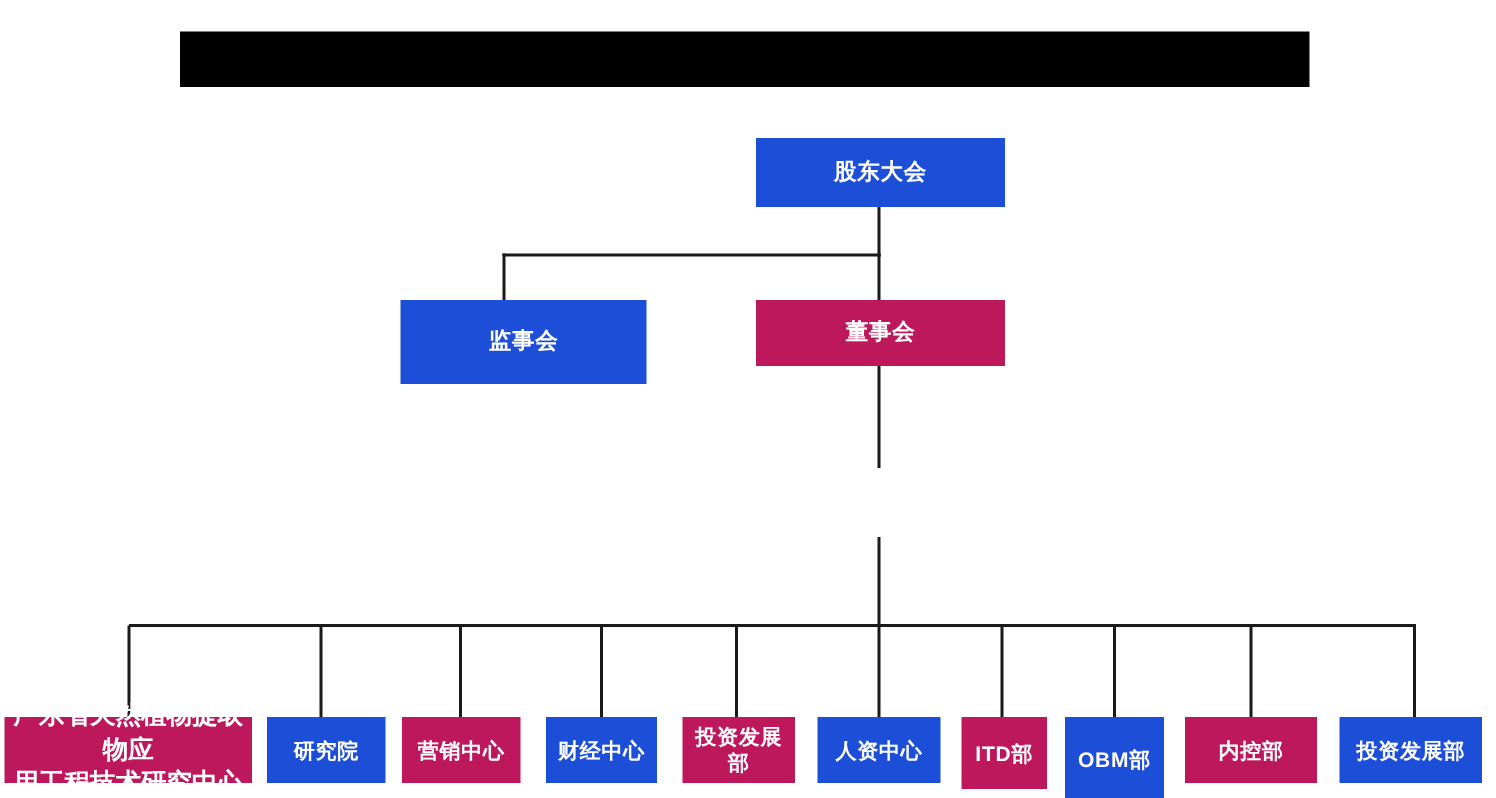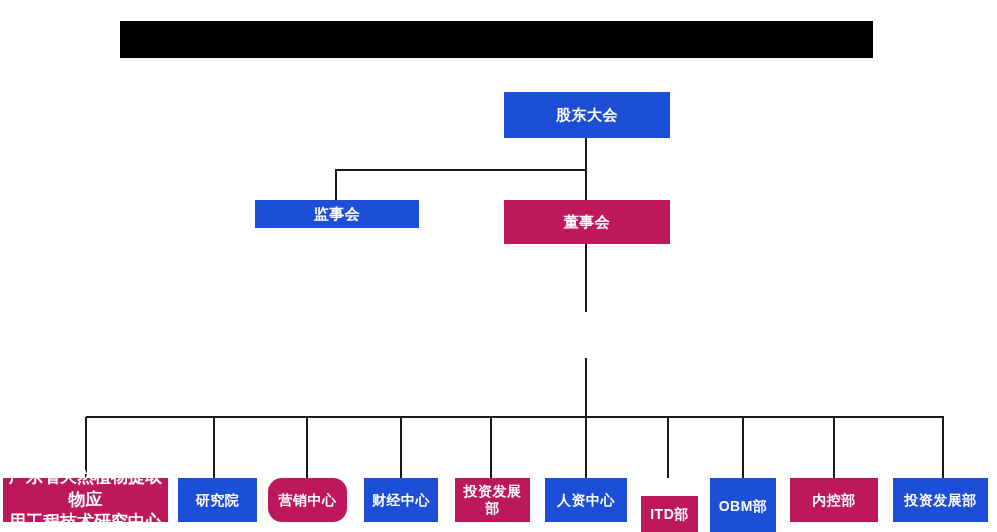--- a/index.html
+++ b/index.html
@@ -81,46 +81,46 @@
       <div class="conn conn-v" style="left: 490px; top: 417px; height: 61px;"></div>
       <div class="conn conn-v" style="left: 585px; top: 417px; height: 61px;"></div>
       <div class="conn conn-v" style="left: 667px; top: 417px; height: 61px;"></div>
       <div class="conn conn-v" style="left: 742px; top: 417px; height: 61px;"></div>
       <div class="conn conn-v" style="left: 833px; top: 417px; height: 61px;"></div>
       <div class="conn conn-v" style="left: 942px; top: 417px; height: 61px;"></div>
     </div>
 
   <div class="node lvl1 dark" style="left:504px; top:92px; width:166px; height:46px;">股东大会</div>
 
-  <div class="node lvl2 dark" style="left:255px; top:200px; width:164px; height:28px;">监事会</div>
+  <div class="node lvl2 dark" style="left:267px; top:200px; width:164px; height:56px;">监事会</div>
 
   <div class="node lvl2 light" style="left:504px; top:200px; width:166px; height:44px;">董事会</div>
 
 
   <div id="dept-nodes">
       <div class="node leaf light tiny" style="left: 3px; top: 478px; width: 165px; height: 44px;">
         <span style="white-space: pre-line;">广东省天然植物提取物应
 用工程技术研究中心</span>
       </div>
       <div class="node leaf dark" style="left: 178px; top: 478px; width: 79px; height: 44px;">
         <span style="white-space: pre-line;">研究院</span>
       </div>
-      <div class="node leaf light" style="left: 268px; top: 478px; width: 79px; height: 44px; border-radius: 14px;">
+      <div class="node leaf light" style="left: 268px; top: 478px; width: 79px; height: 44px;">
         <span style="white-space: pre-line;">营销中心</span>
       </div>
       <div class="node leaf dark" style="left: 364px; top: 478px; width: 74px; height: 44px;">
         <span style="white-space: pre-line;">财经中心</span>
       </div>
       <div class="node leaf light" style="left: 455px; top: 478px; width: 75px; height: 44px;">
         <span style="white-space: pre-line;">投资发展部</span>
       </div>
       <div class="node leaf dark" style="left: 545px; top: 478px; width: 82px; height: 44px;">
         <span style="white-space: pre-line;">人资中心</span>
       </div>
-      <div class="node leaf light" style="left: 641px; top: 496px; width: 57px; height: 36px;">
+      <div class="node leaf light" style="left: 641px; top: 478px; width: 57px; height: 48px;">
         <span style="white-space: pre-line;">ITD部</span>
       </div>
       <div class="node leaf dark" style="left: 710px; top: 478px; width: 66px; height: 56px;">
         <span style="white-space: pre-line;">OBM部</span>
       </div>
       <div class="node leaf light" style="left: 790px; top: 478px; width: 88px; height: 44px;">
         <span style="white-space: pre-line;">内控部</span>
       </div>
       <div class="node leaf dark" style="left: 893px; top: 478px; width: 95px; height: 44px;">
         <span style="white-space: pre-line;">投资发展部</span>

